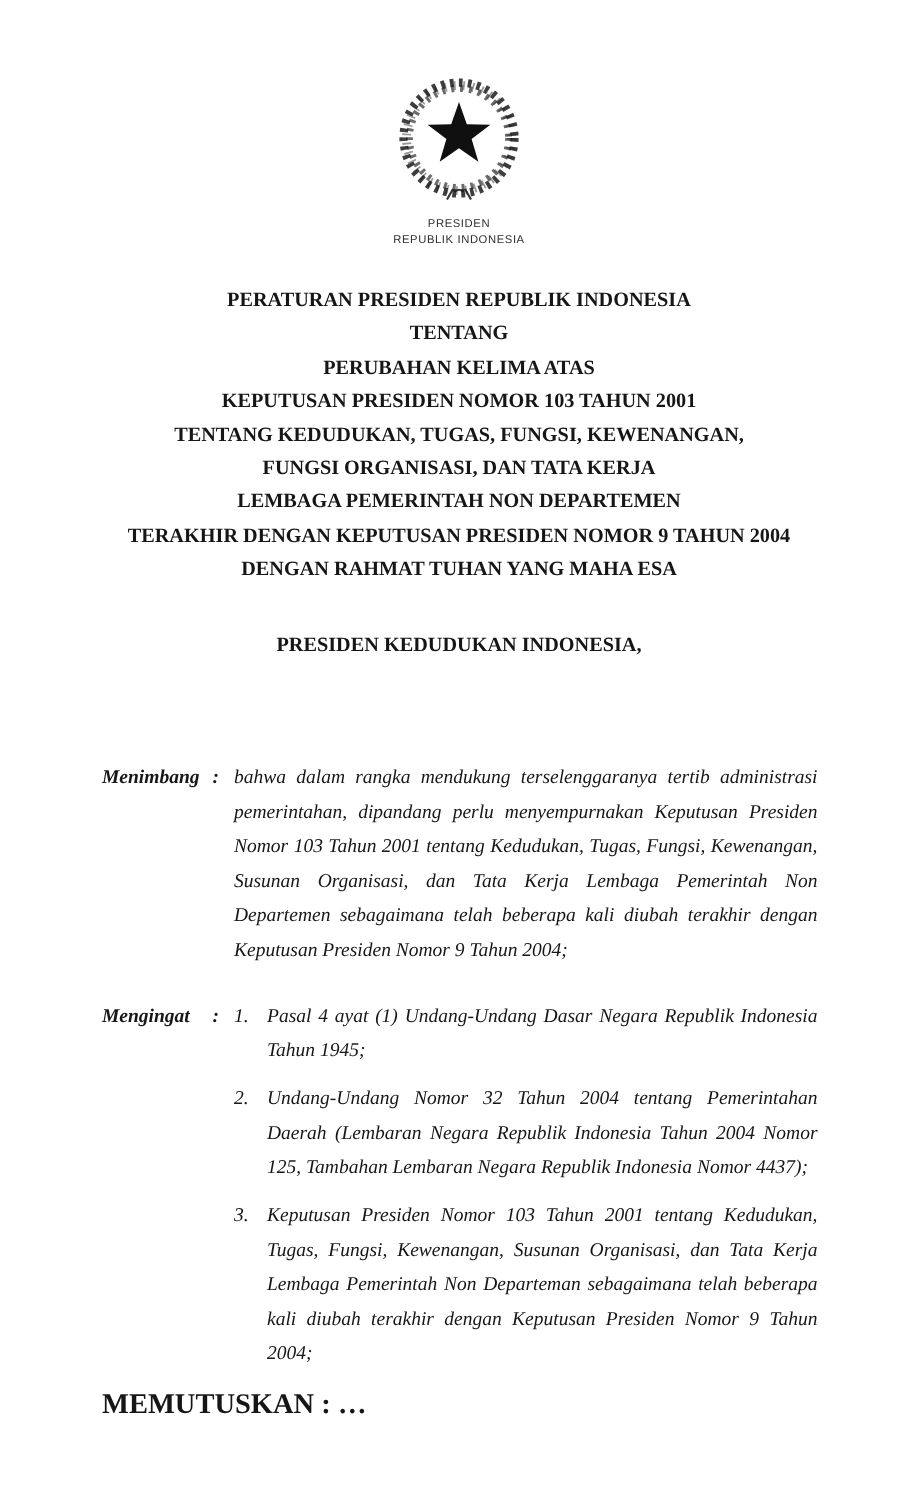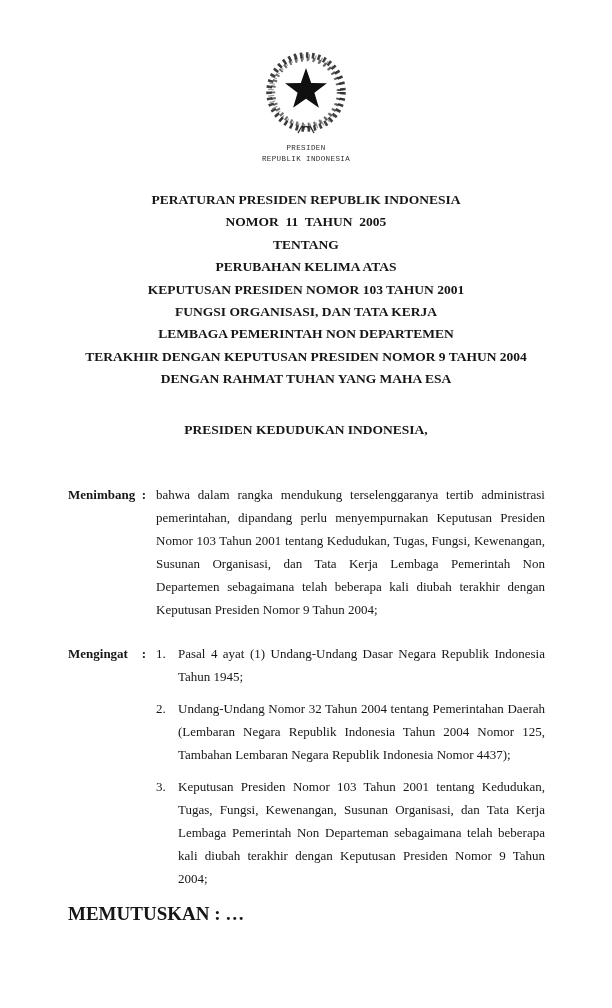--- a/index.html
+++ b/index.html
@@ -11,21 +11,21 @@
     color: #161616;
     overflow: hidden;
   }
   .page { position: relative; width: 612px; height: 1008px; }
 
   
   .emblem-wrap { padding-top: 52px; text-align: center; }
   .emblem-svg { display: inline-block; }
   .emblem-caption {
     margin-top: 3px;
-    font-family: Liberation Mono, monospace;
+    font-family: Liberation Sans, sans-serif;
     font-size: 7.5px;
     letter-spacing: 0.4px;
     color: #2e2e2e;
     line-height: 11px;
     text-align: center;
   }
 
   
   .title-block {
     margin-top: 24px;
@@ -36,21 +36,21 @@
   .title-line { line-height: 22.4px; white-space: pre-wrap; }
 
   .salutation {
     margin-top: 31px;
     text-align: center;
     font-weight: bold;
     font-size: 13.5px;
   }
 
   
-  .sections { margin: 45px 67px 0 68px; }
+  .sections { margin: 68px 67px 0 68px; font-style: italic; }
   .section { display: flex; align-items: flex-start; }
   .sec-label {
     flex: none; width: 78px;
     font-weight: bold;
     display: flex; justify-content: space-between;
     line-height: 23px;
   }
   .sec-gap { flex: none; width: 10px; }
   .sec-content { flex: 1; min-width: 0; }
 
@@ -98,24 +98,24 @@
       </svg>
     </span>
     <div class="emblem-caption">
       <div>PRESIDEN</div>
       <div>REPUBLIK INDONESIA</div>
     </div>
   </div>
 
   <div class="title-block">
     <div class="title-line">PERATURAN PRESIDEN REPUBLIK INDONESIA</div>
-    <div class="title-line">NOMOR  11  TAHUN  2005</div>
     <div class="title-line">TENTANG</div>
     <div class="title-line">PERUBAHAN KELIMA ATAS</div>
     <div class="title-line">KEPUTUSAN PRESIDEN NOMOR 103 TAHUN 2001</div>
+    <div class="title-line">TENTANG KEDUDUKAN, TUGAS, FUNGSI, KEWENANGAN,</div>
     <div class="title-line">FUNGSI ORGANISASI, DAN TATA KERJA</div>
     <div class="title-line">LEMBAGA PEMERINTAH NON DEPARTEMEN</div>
     <div class="title-line">TERAKHIR DENGAN KEPUTUSAN PRESIDEN NOMOR 9 TAHUN 2004</div>
     <div class="title-line">DENGAN RAHMAT TUHAN YANG MAHA ESA</div>
   </div>
 
   <div class="salutation">PRESIDEN KEDUDUKAN INDONESIA,</div>
 
   <div class="sections">
 

